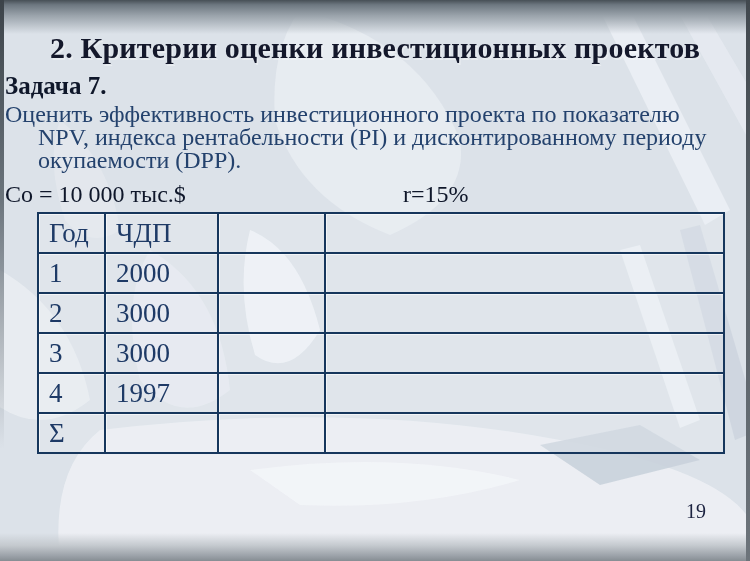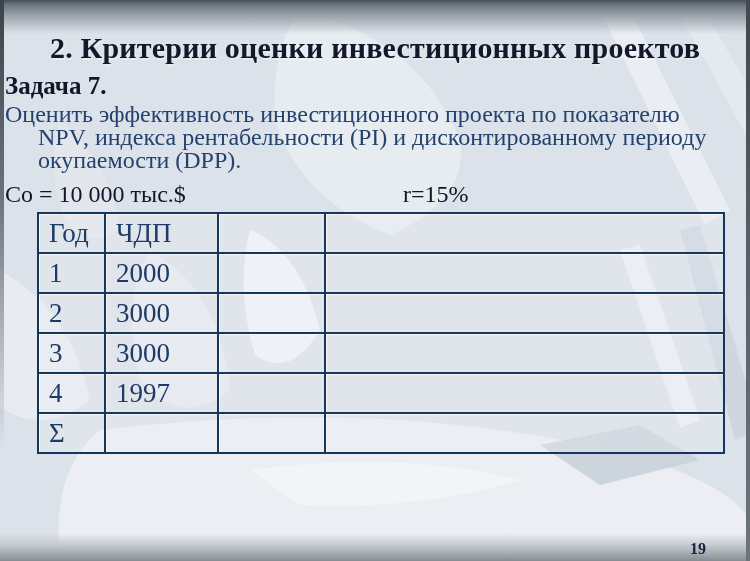--- a/index.html
+++ b/index.html
@@ -68,22 +68,22 @@
     font-size:27px;
     font-weight:normal;
     text-align:left;
     vertical-align:middle;
     color:#1e3a66;
     background:rgba(236,240,245,0.25);
     box-shadow:inset 1px 1px 0 rgba(255,255,255,0.6);
     overflow:hidden;
   }
   .page-number{
-    position:absolute;right:44px;top:540px;
-    font-size:16px;font-weight:bold;color:#1c2340;
+    position:absolute;right:44px;top:500px;
+    font-size:20px;font-weight:normal;color:#1c2340;
   }
 </style>
 </head>
 <body>
 
 <div class="slide">
 
   <svg class="leaves" viewBox="0 0 750 561" xmlns="http://www.w3.org/2000/svg">
 
     <path d="M300 10 Q420 40 460 140 Q470 200 390 235 Q300 200 275 120 Q270 50 300 10 Z" fill="#e9edf2" opacity="0.85"></path>

